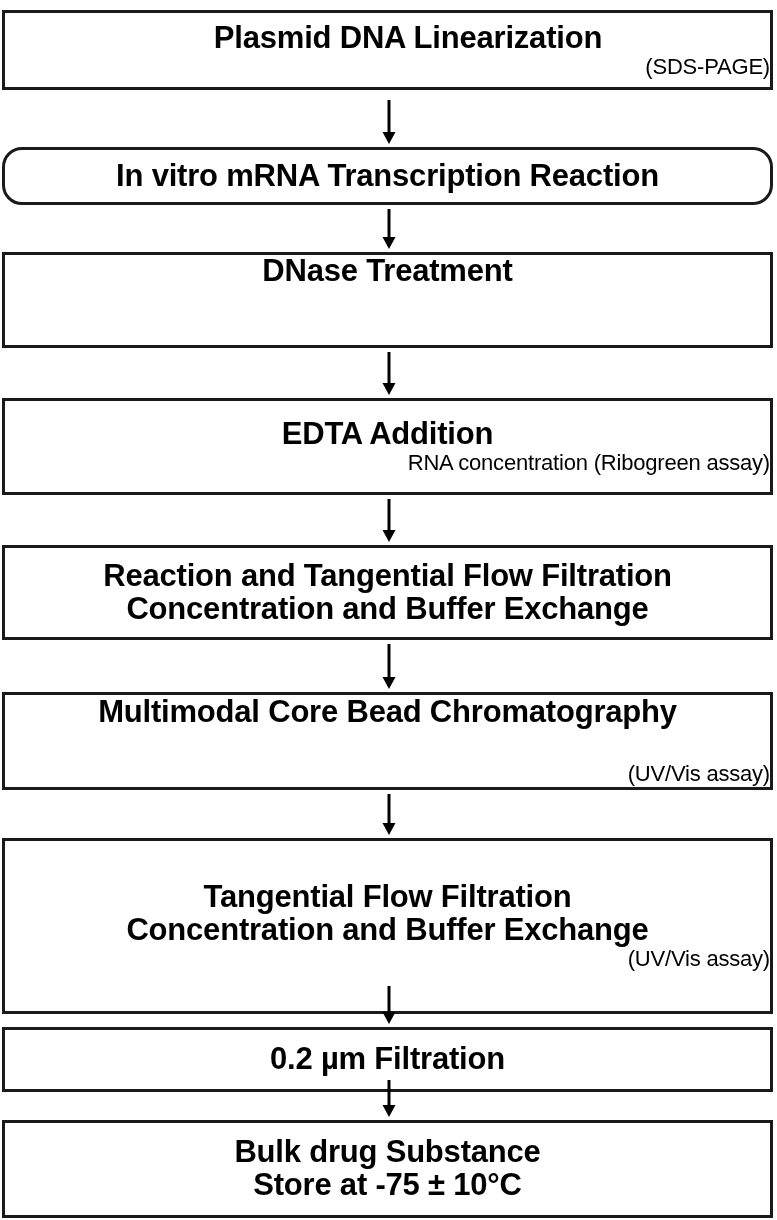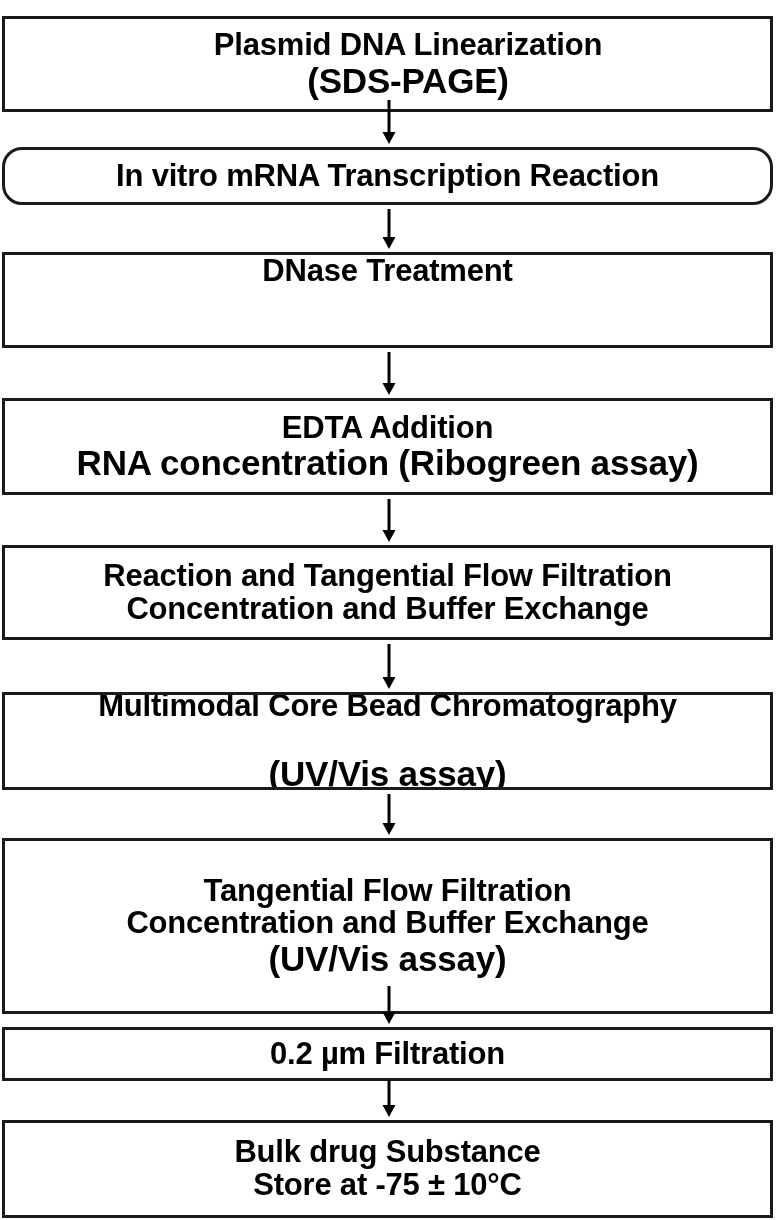--- a/index.html
+++ b/index.html
@@ -44,41 +44,42 @@
     width: 100%;
     line-height: 1.06;
     letter-spacing: -0.2px;
     white-space: nowrap;
   }
   .line.bold {
     font-weight: 700;
     font-size: 31px;
   }
   .line.regular {
-    font-weight: 700;
-    font-size: 35px;
+    font-weight: 400;
+    font-size: 22px;
+    text-align: right;
   }
   .arrow {
     position: absolute;
     left: 50%;
     transform: translateX(-50%);
     width: 26px;
     display: block;
   }
   .arrow svg {
     display: block;
     width: 26px;
     height: 100%;
   }
 </style>
 </head>
 <body>
 
 <div id="flowchart">
-    <div class="step-box center-v" style="top: 16px; height: 96px; padding-left: 41px;">
+    <div class="step-box center-v" style="top: 10px; height: 80px; padding-left: 41px;">
       <span class="line bold">Plasmid DNA Linearization</span>
       <span class="line regular">(SDS-PAGE)</span>
     </div>
     <div class="step-box center-v" style="top: 147px; height: 58px; border-radius: 20px;">
       <span class="line bold">In vitro mRNA Transcription Reaction</span>
     </div>
     <div class="step-box" style="top: 252px; height: 96px;">
       <span class="line bold">DNase Treatment</span>
     </div>
     <div class="step-box center-v" style="top: 398px; height: 97px;">
@@ -91,21 +92,21 @@
     </div>
     <div class="step-box center-v" style="top: 692px; height: 98px; gap: 33px;">
       <span class="line bold">Multimodal Core Bead Chromatography</span>
       <span class="line regular">(UV/Vis assay)</span>
     </div>
     <div class="step-box center-v" style="top: 838px; height: 176px;">
       <span class="line bold">Tangential Flow Filtration</span>
       <span class="line bold">Concentration and Buffer Exchange</span>
       <span class="line regular">(UV/Vis assay)</span>
     </div>
-    <div class="step-box center-v" style="top: 1027px; height: 54px;">
+    <div class="step-box center-v" style="top: 1027px; height: 65px;">
       <span class="line bold">0.2 µm Filtration</span>
     </div>
     <div class="step-box center-v" style="top: 1120px; height: 98px;">
       <span class="line bold">Bulk drug Substance</span>
       <span class="line bold">Store at -75 ± 10°C</span>
     </div>
     <div class="arrow" style="top: 100px; height: 44px;">
       <svg viewBox="0 0 26 44" preserveAspectRatio="none" xmlns="http://www.w3.org/2000/svg">
         <line x1="13" y1="0" x2="13" y2="35" stroke="#000000" stroke-width="3"></line>
         <polygon points="13,44 6.5,32 19.5,32" fill="#000000"></polygon>

